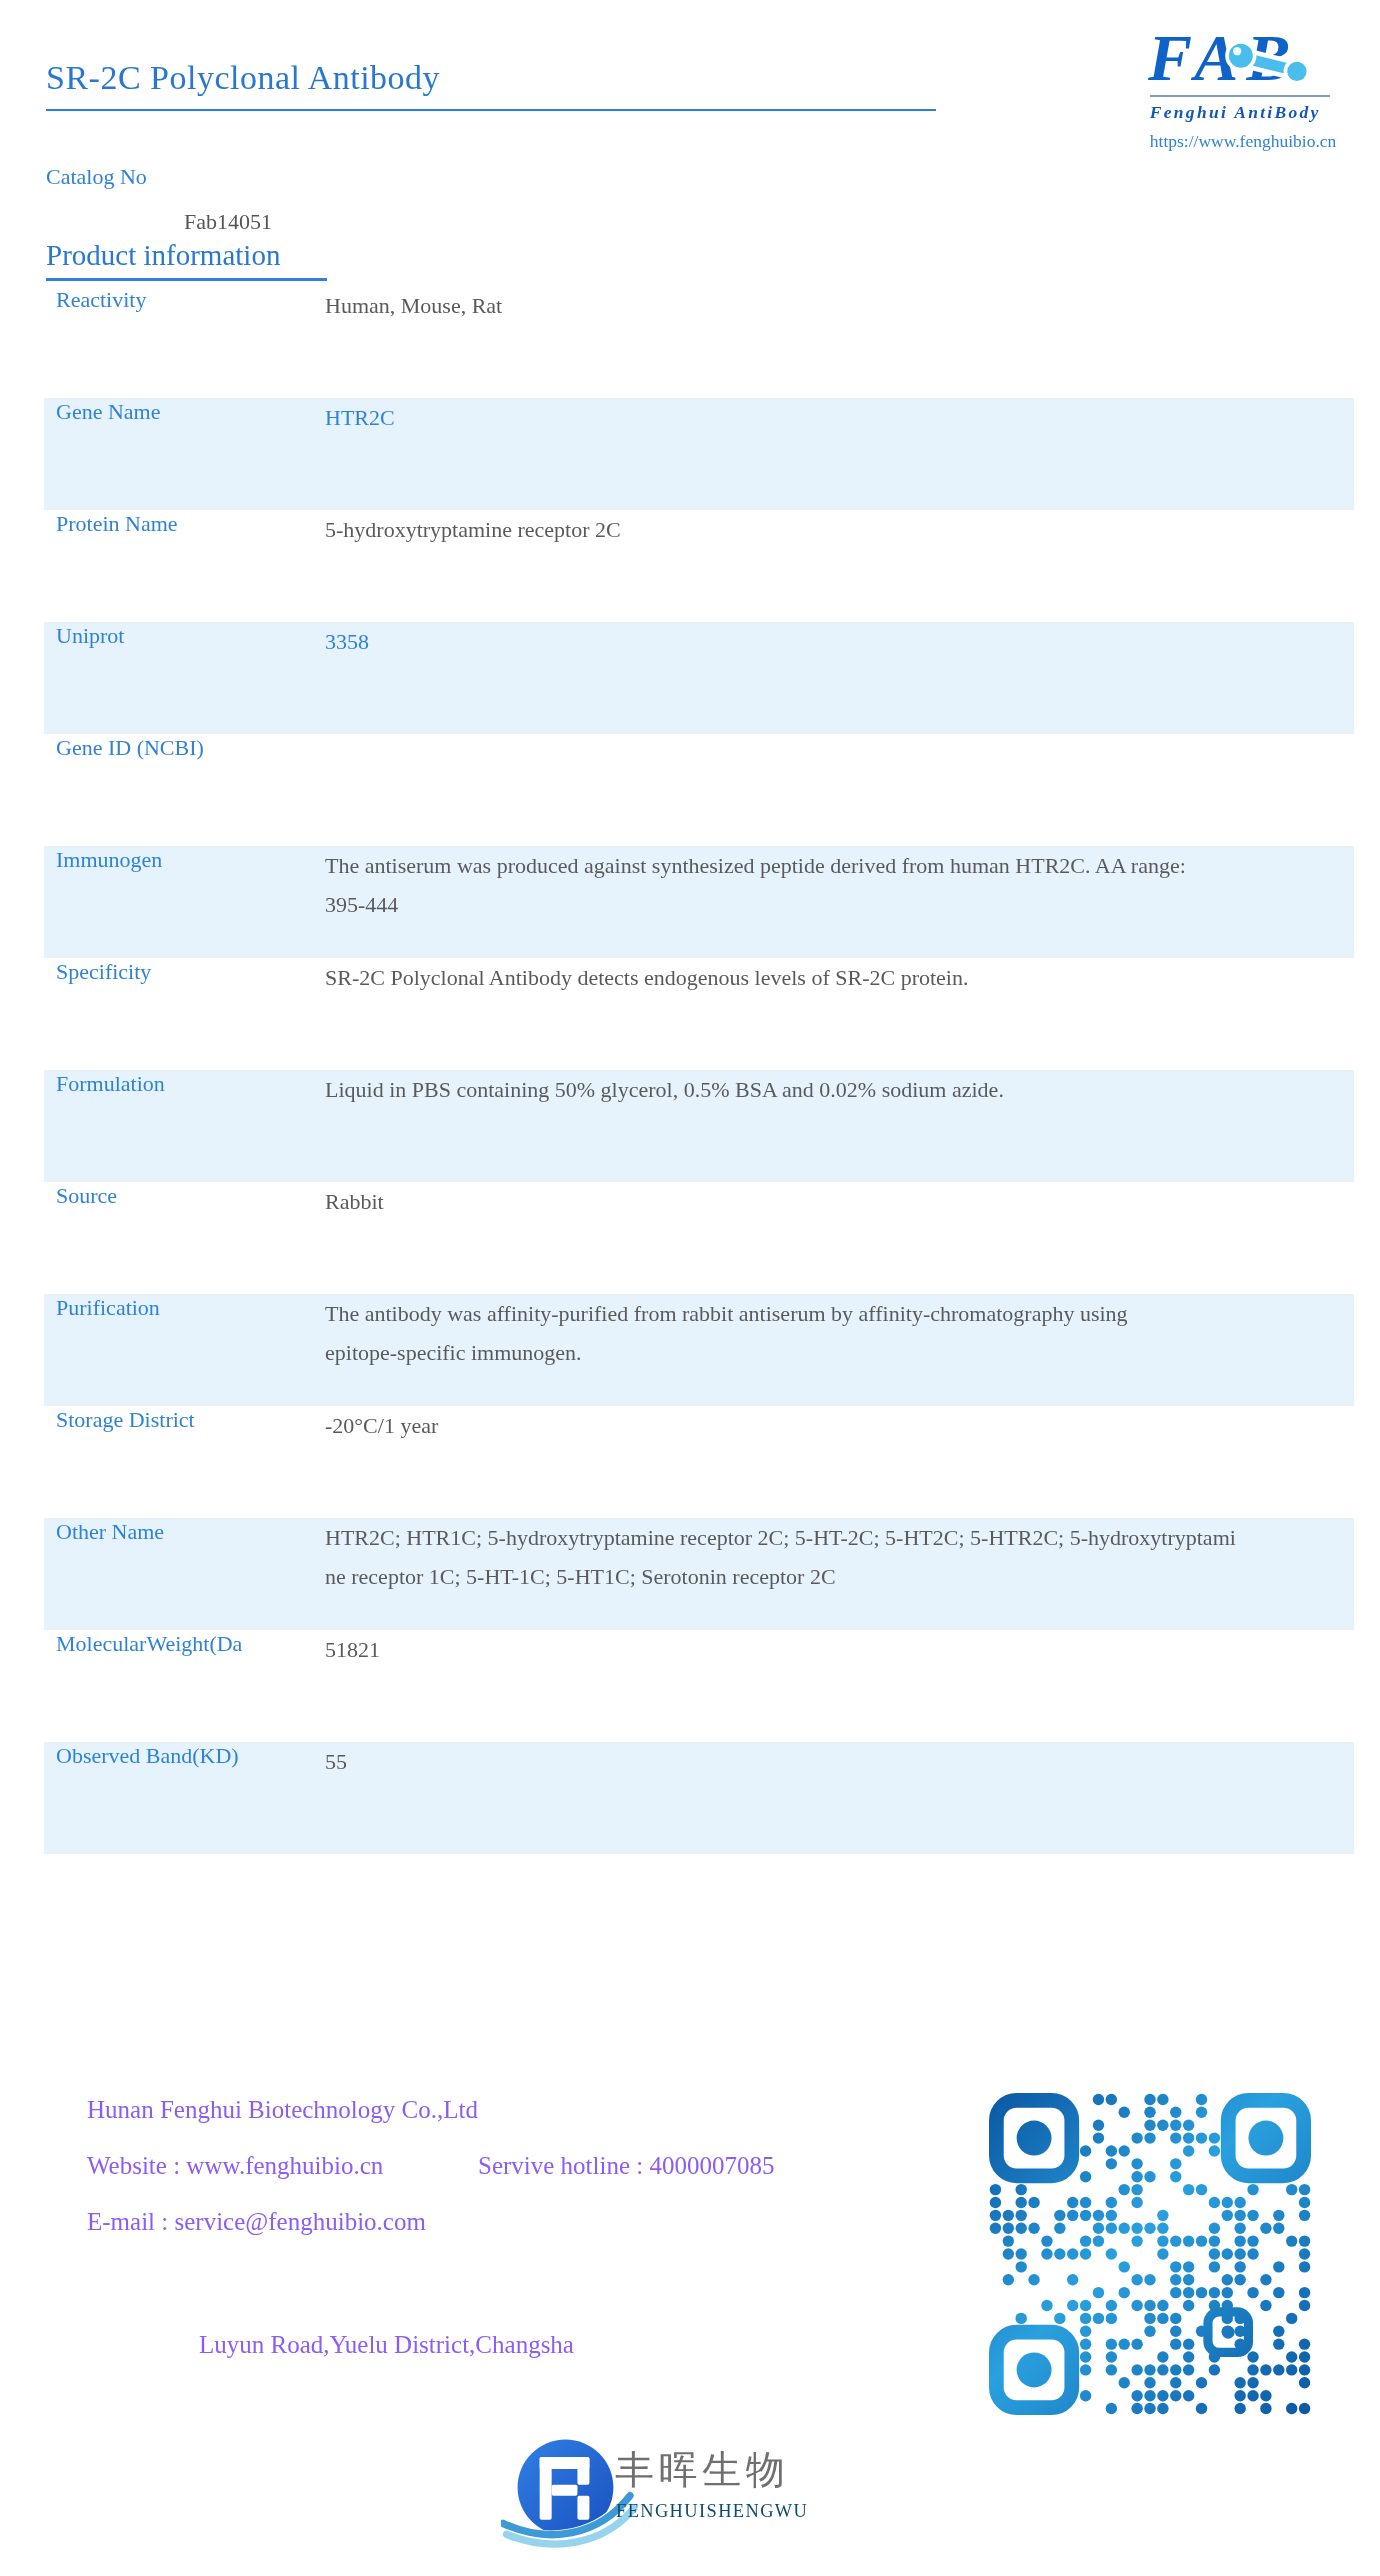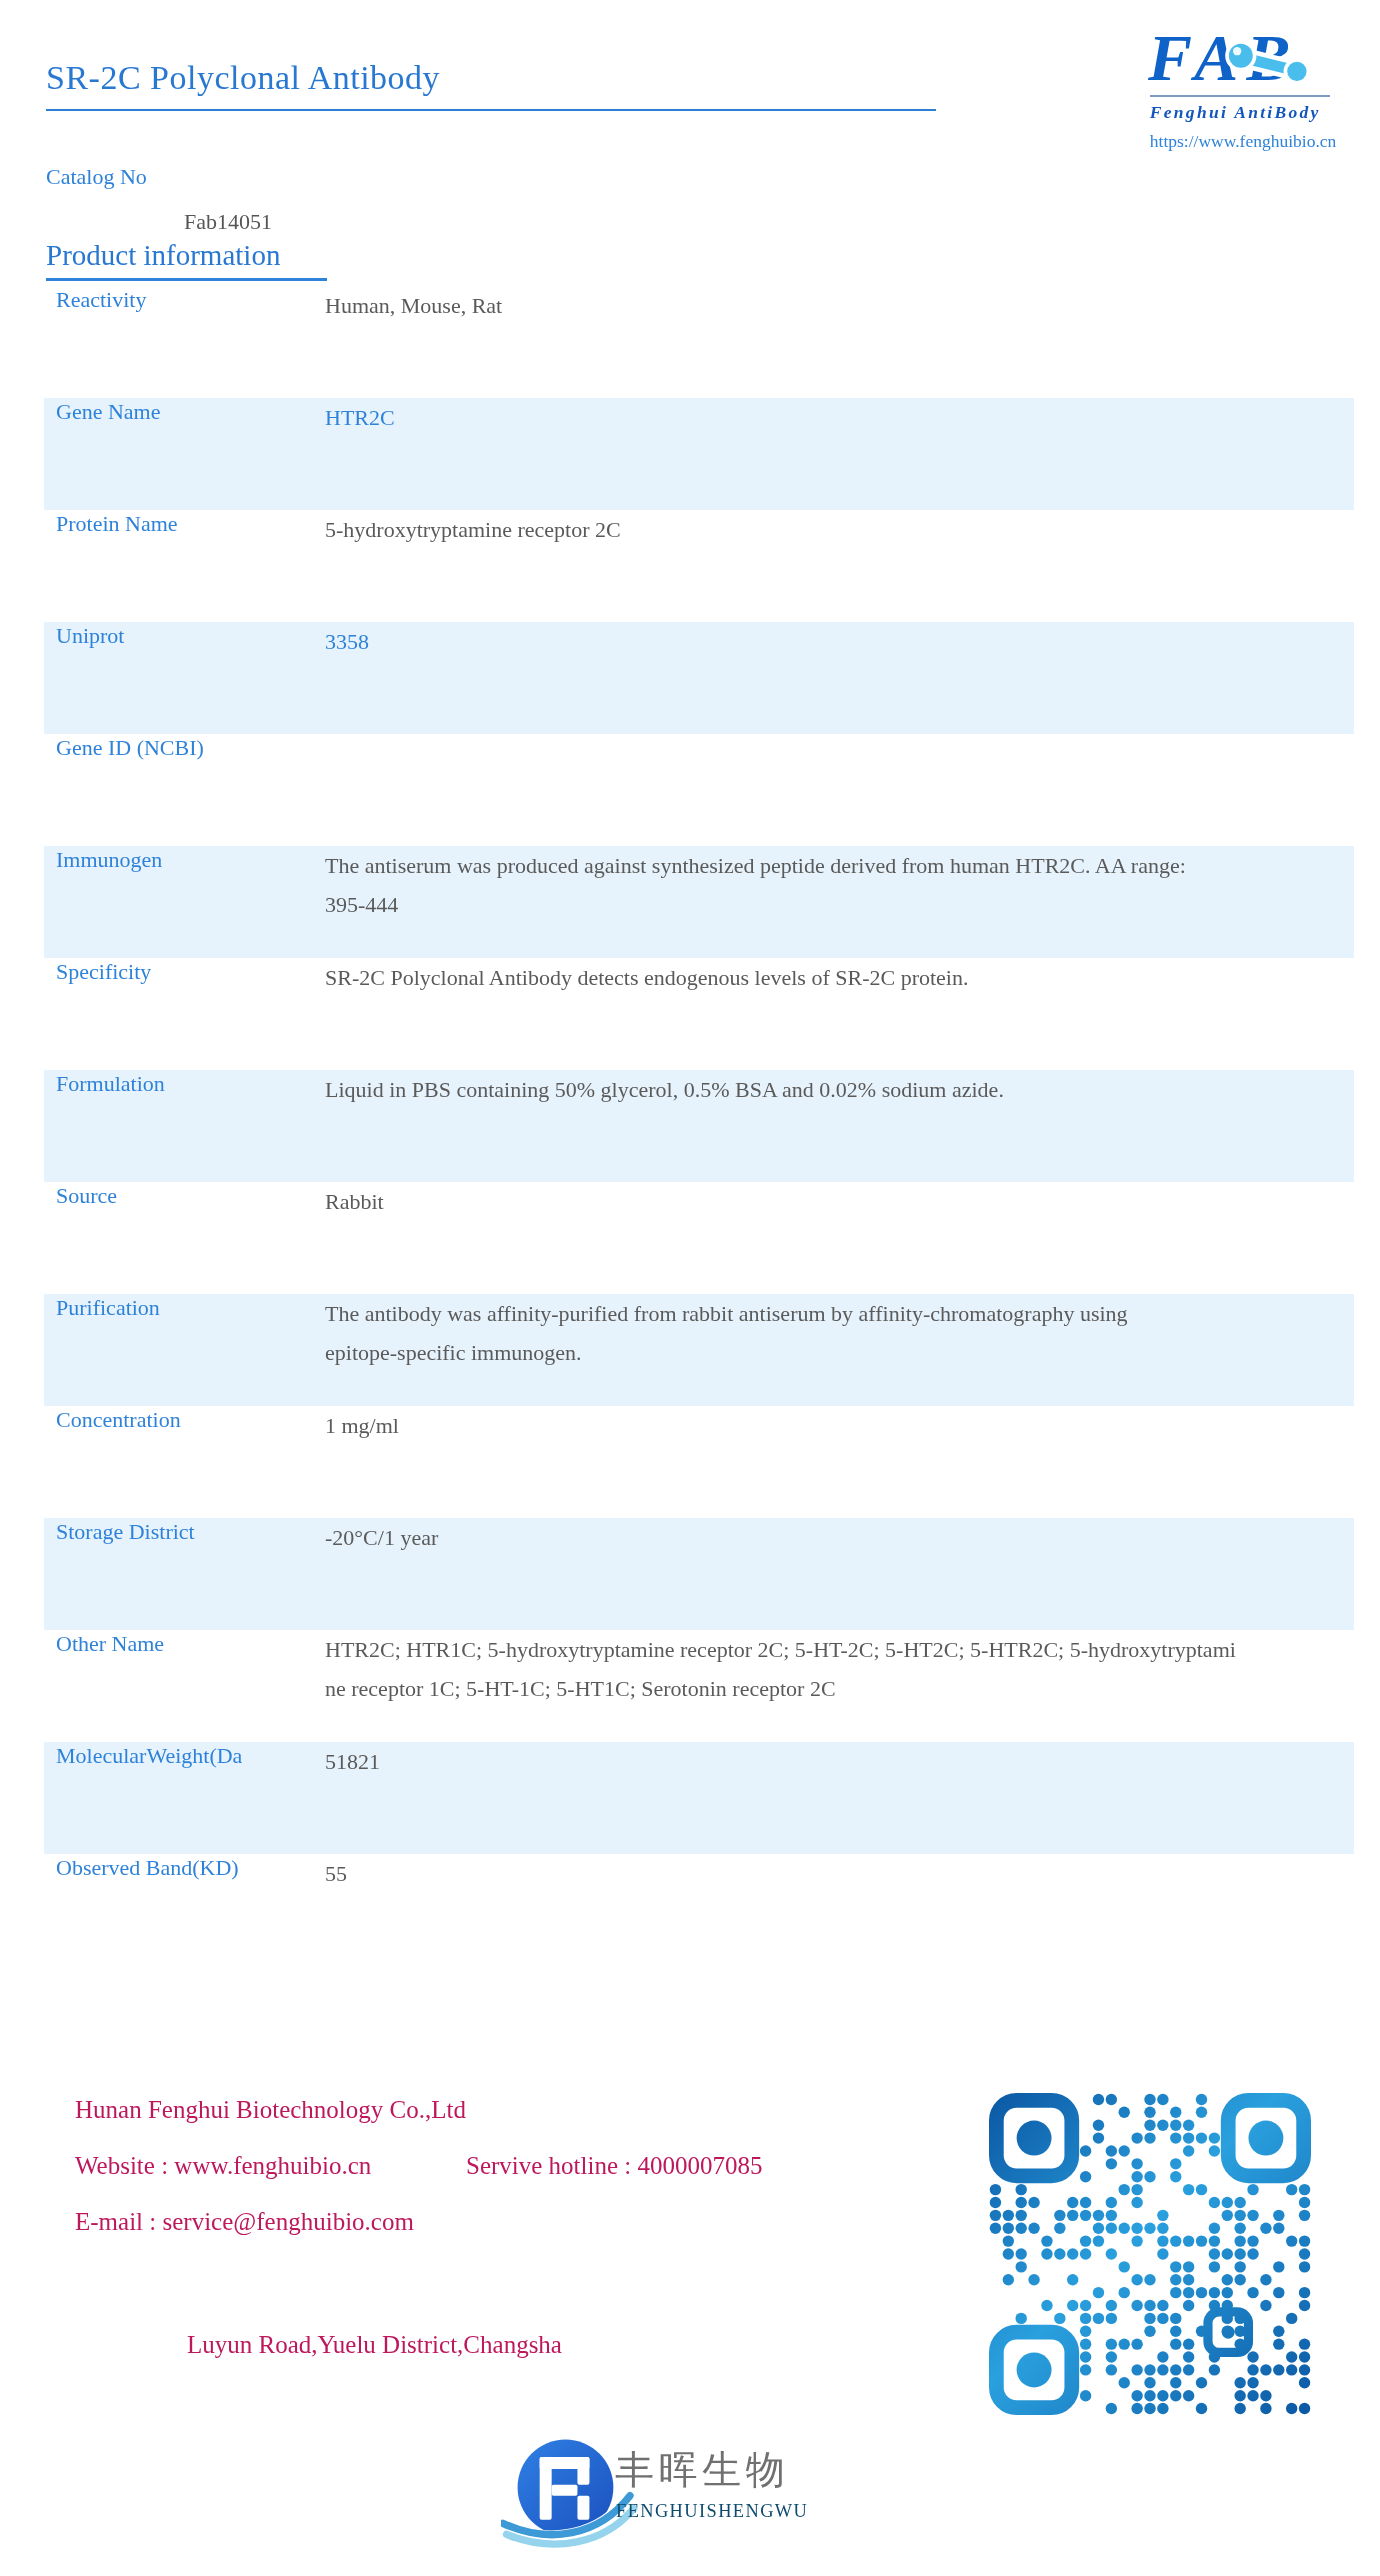--- a/index.html
+++ b/index.html
@@ -41,21 +41,21 @@
   .cell-label{
     flex:0 0 269px;padding-left:12px;font-size:22px;color:#2e82d9;line-height:28px;
   }
   .cell-value{
     flex:1;font-size:22px;color:#5a5a5a;line-height:39px;white-space:pre-line;
     padding-right:28px;
   }
   .cell-value.link-value{color:#2e82d9;}
 
   
-  .ft{position:absolute;font-size:25px;line-height:31px;color:#be185d;white-space:nowrap;}
+  .ft{position:absolute;font-size:25px;line-height:31px;color:#8b5cf6;white-space:nowrap;margin-left:12px;}
   .ft-company{left:75px;top:2094px;}
   .ft-website{left:75px;top:2150px;}
   .ft-hotline{left:466px;top:2150px;}
   .ft-email{left:75px;top:2206px;}
   .ft-address1{left:75px;top:2263px;}
   .ft-address2{left:187px;top:2329px;}
 
   .qr{position:absolute;left:989px;top:2093px;width:322px;height:322px;}
 
   
@@ -131,24 +131,20 @@
       <div class="cell-value">Liquid in PBS containing 50% glycerol, 0.5% BSA and 0.02% sodium azide.</div>
     </div>
     <div class="row">
       <div class="cell-label">Source</div>
       <div class="cell-value">Rabbit</div>
     </div>
     <div class="row">
       <div class="cell-label">Purification</div>
       <div class="cell-value">The antibody was affinity-purified from rabbit antiserum by affinity-chromatography using
 epitope-specific immunogen.</div>
-    </div>
-    <div class="row">
-      <div class="cell-label">Concentration</div>
-      <div class="cell-value">1 mg/ml</div>
     </div>
     <div class="row">
       <div class="cell-label">Storage District</div>
       <div class="cell-value">-20°C/1 year</div>
     </div>
     <div class="row">
       <div class="cell-label">Other Name</div>
       <div class="cell-value">HTR2C; HTR1C; 5-hydroxytryptamine receptor 2C; 5-HT-2C; 5-HT2C; 5-HTR2C; 5-hydroxytryptami
 ne receptor 1C; 5-HT-1C; 5-HT1C; Serotonin receptor 2C</div>
     </div>

